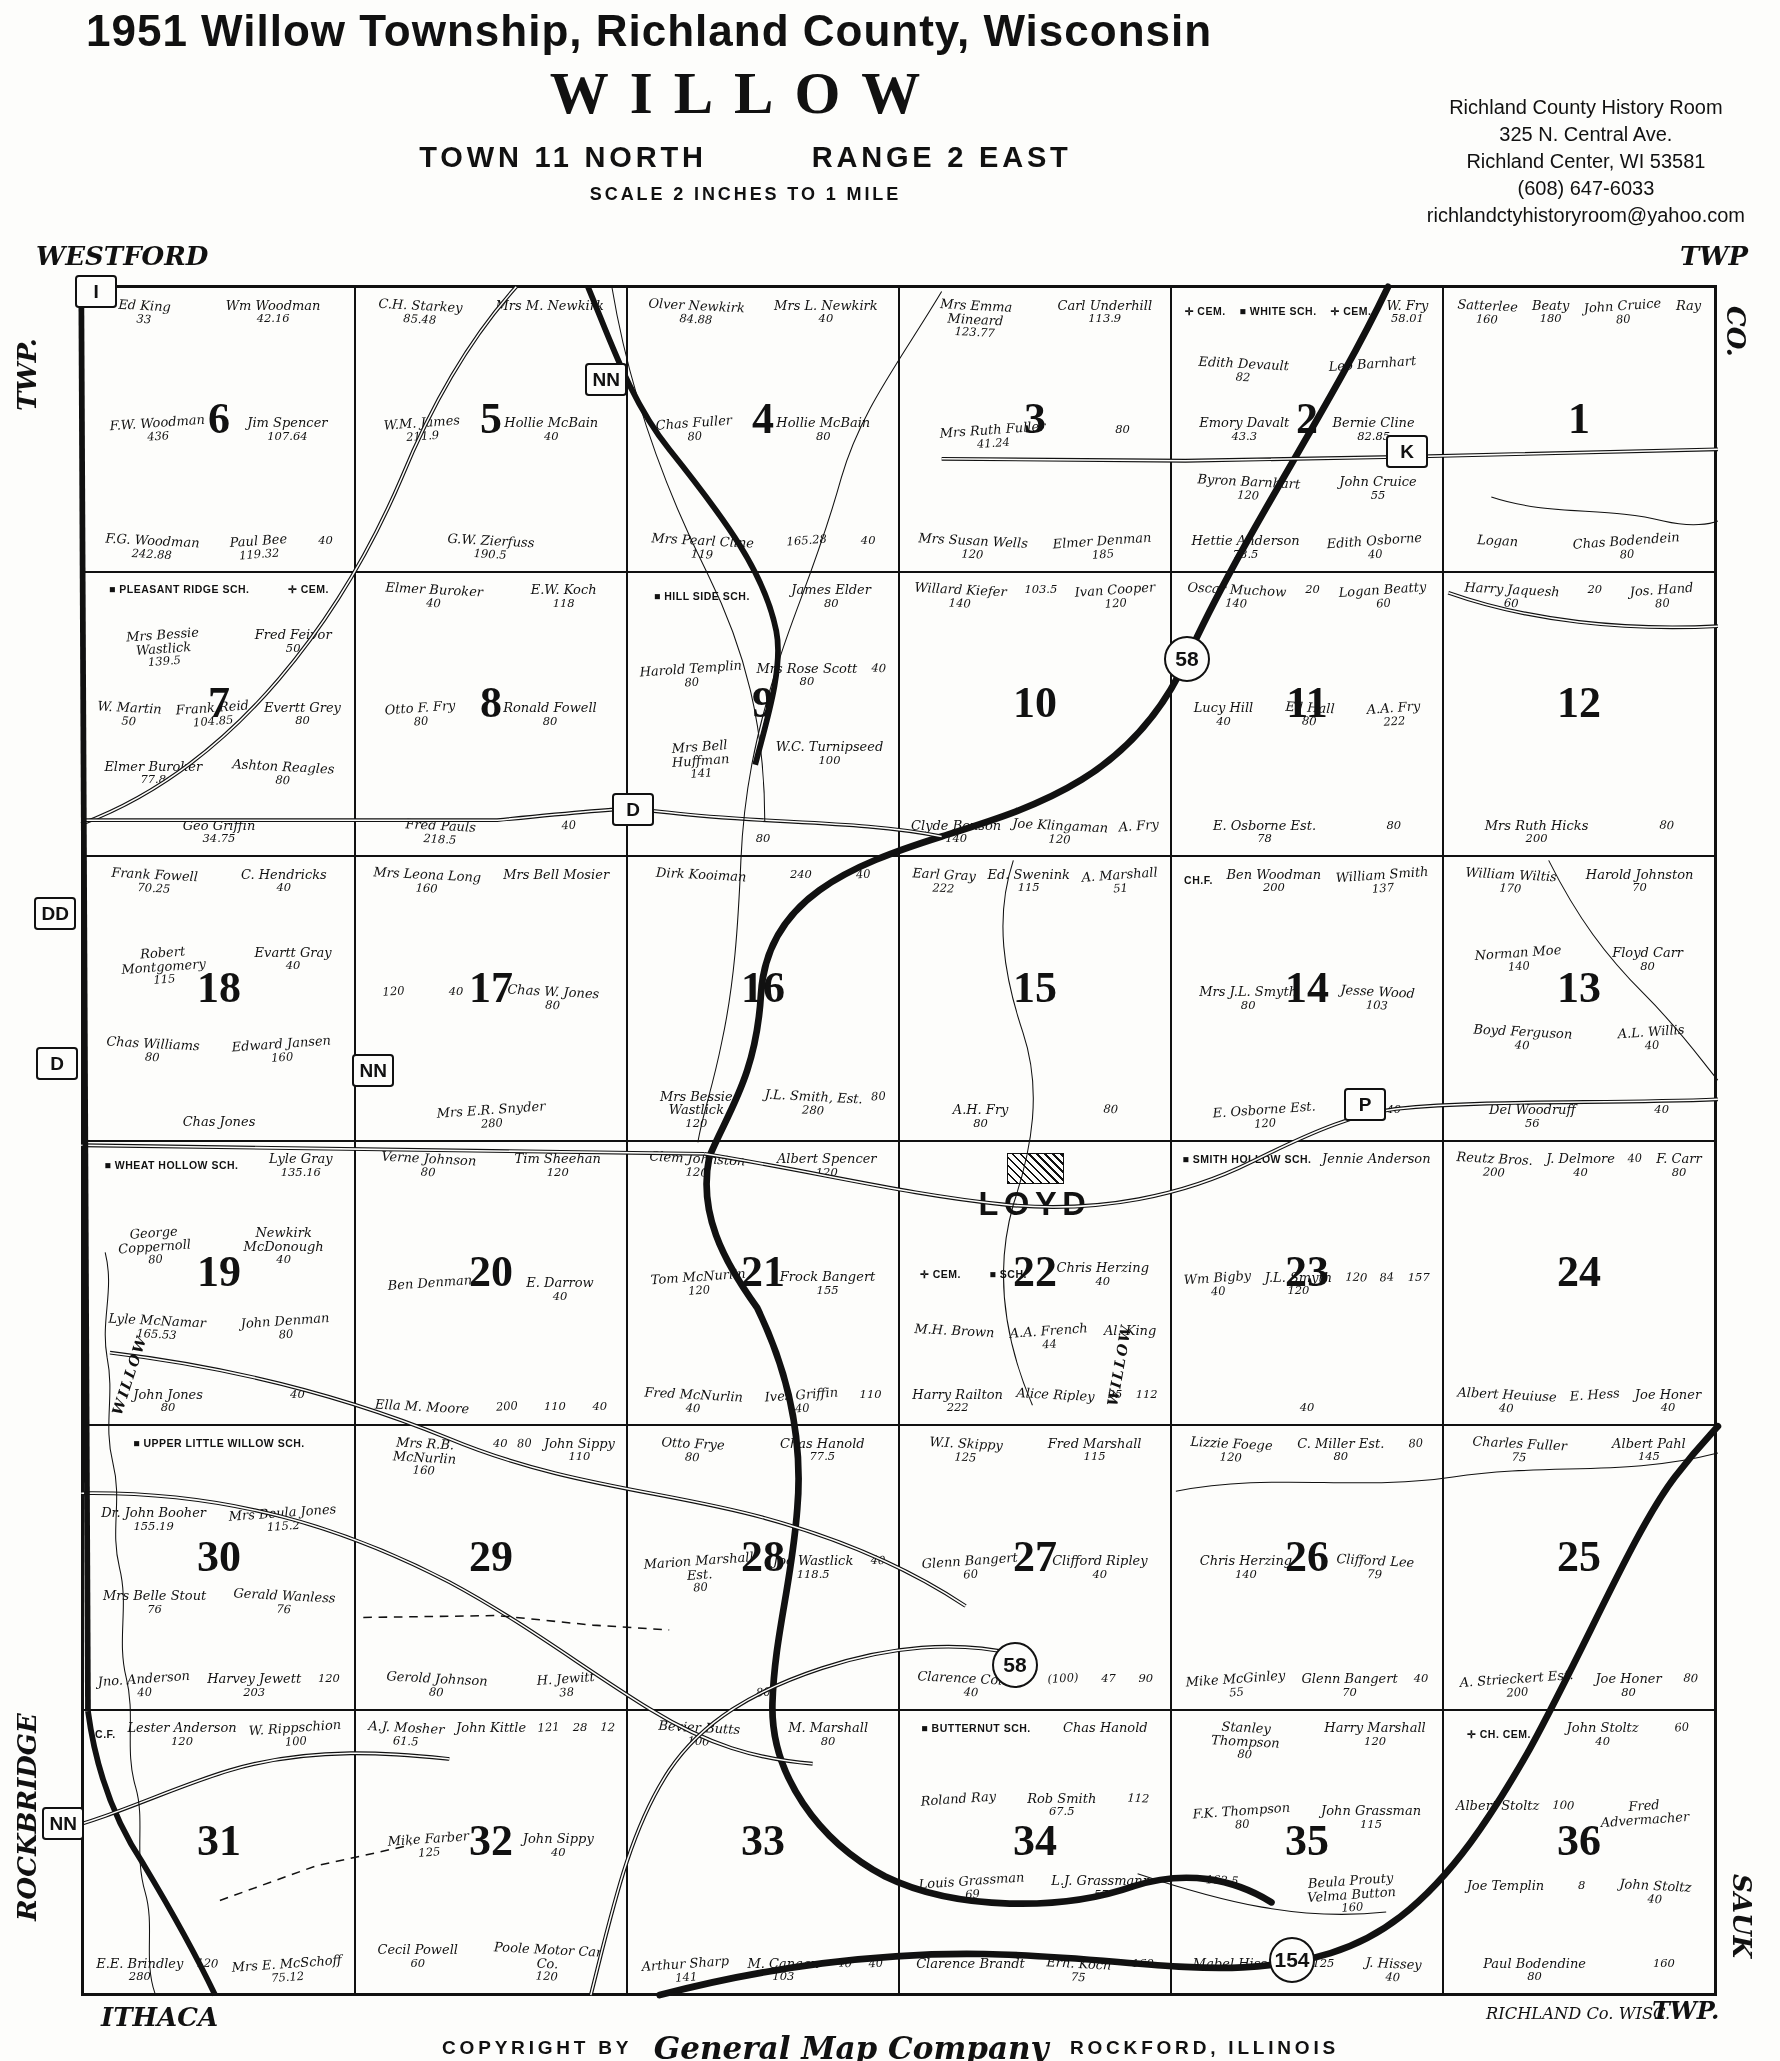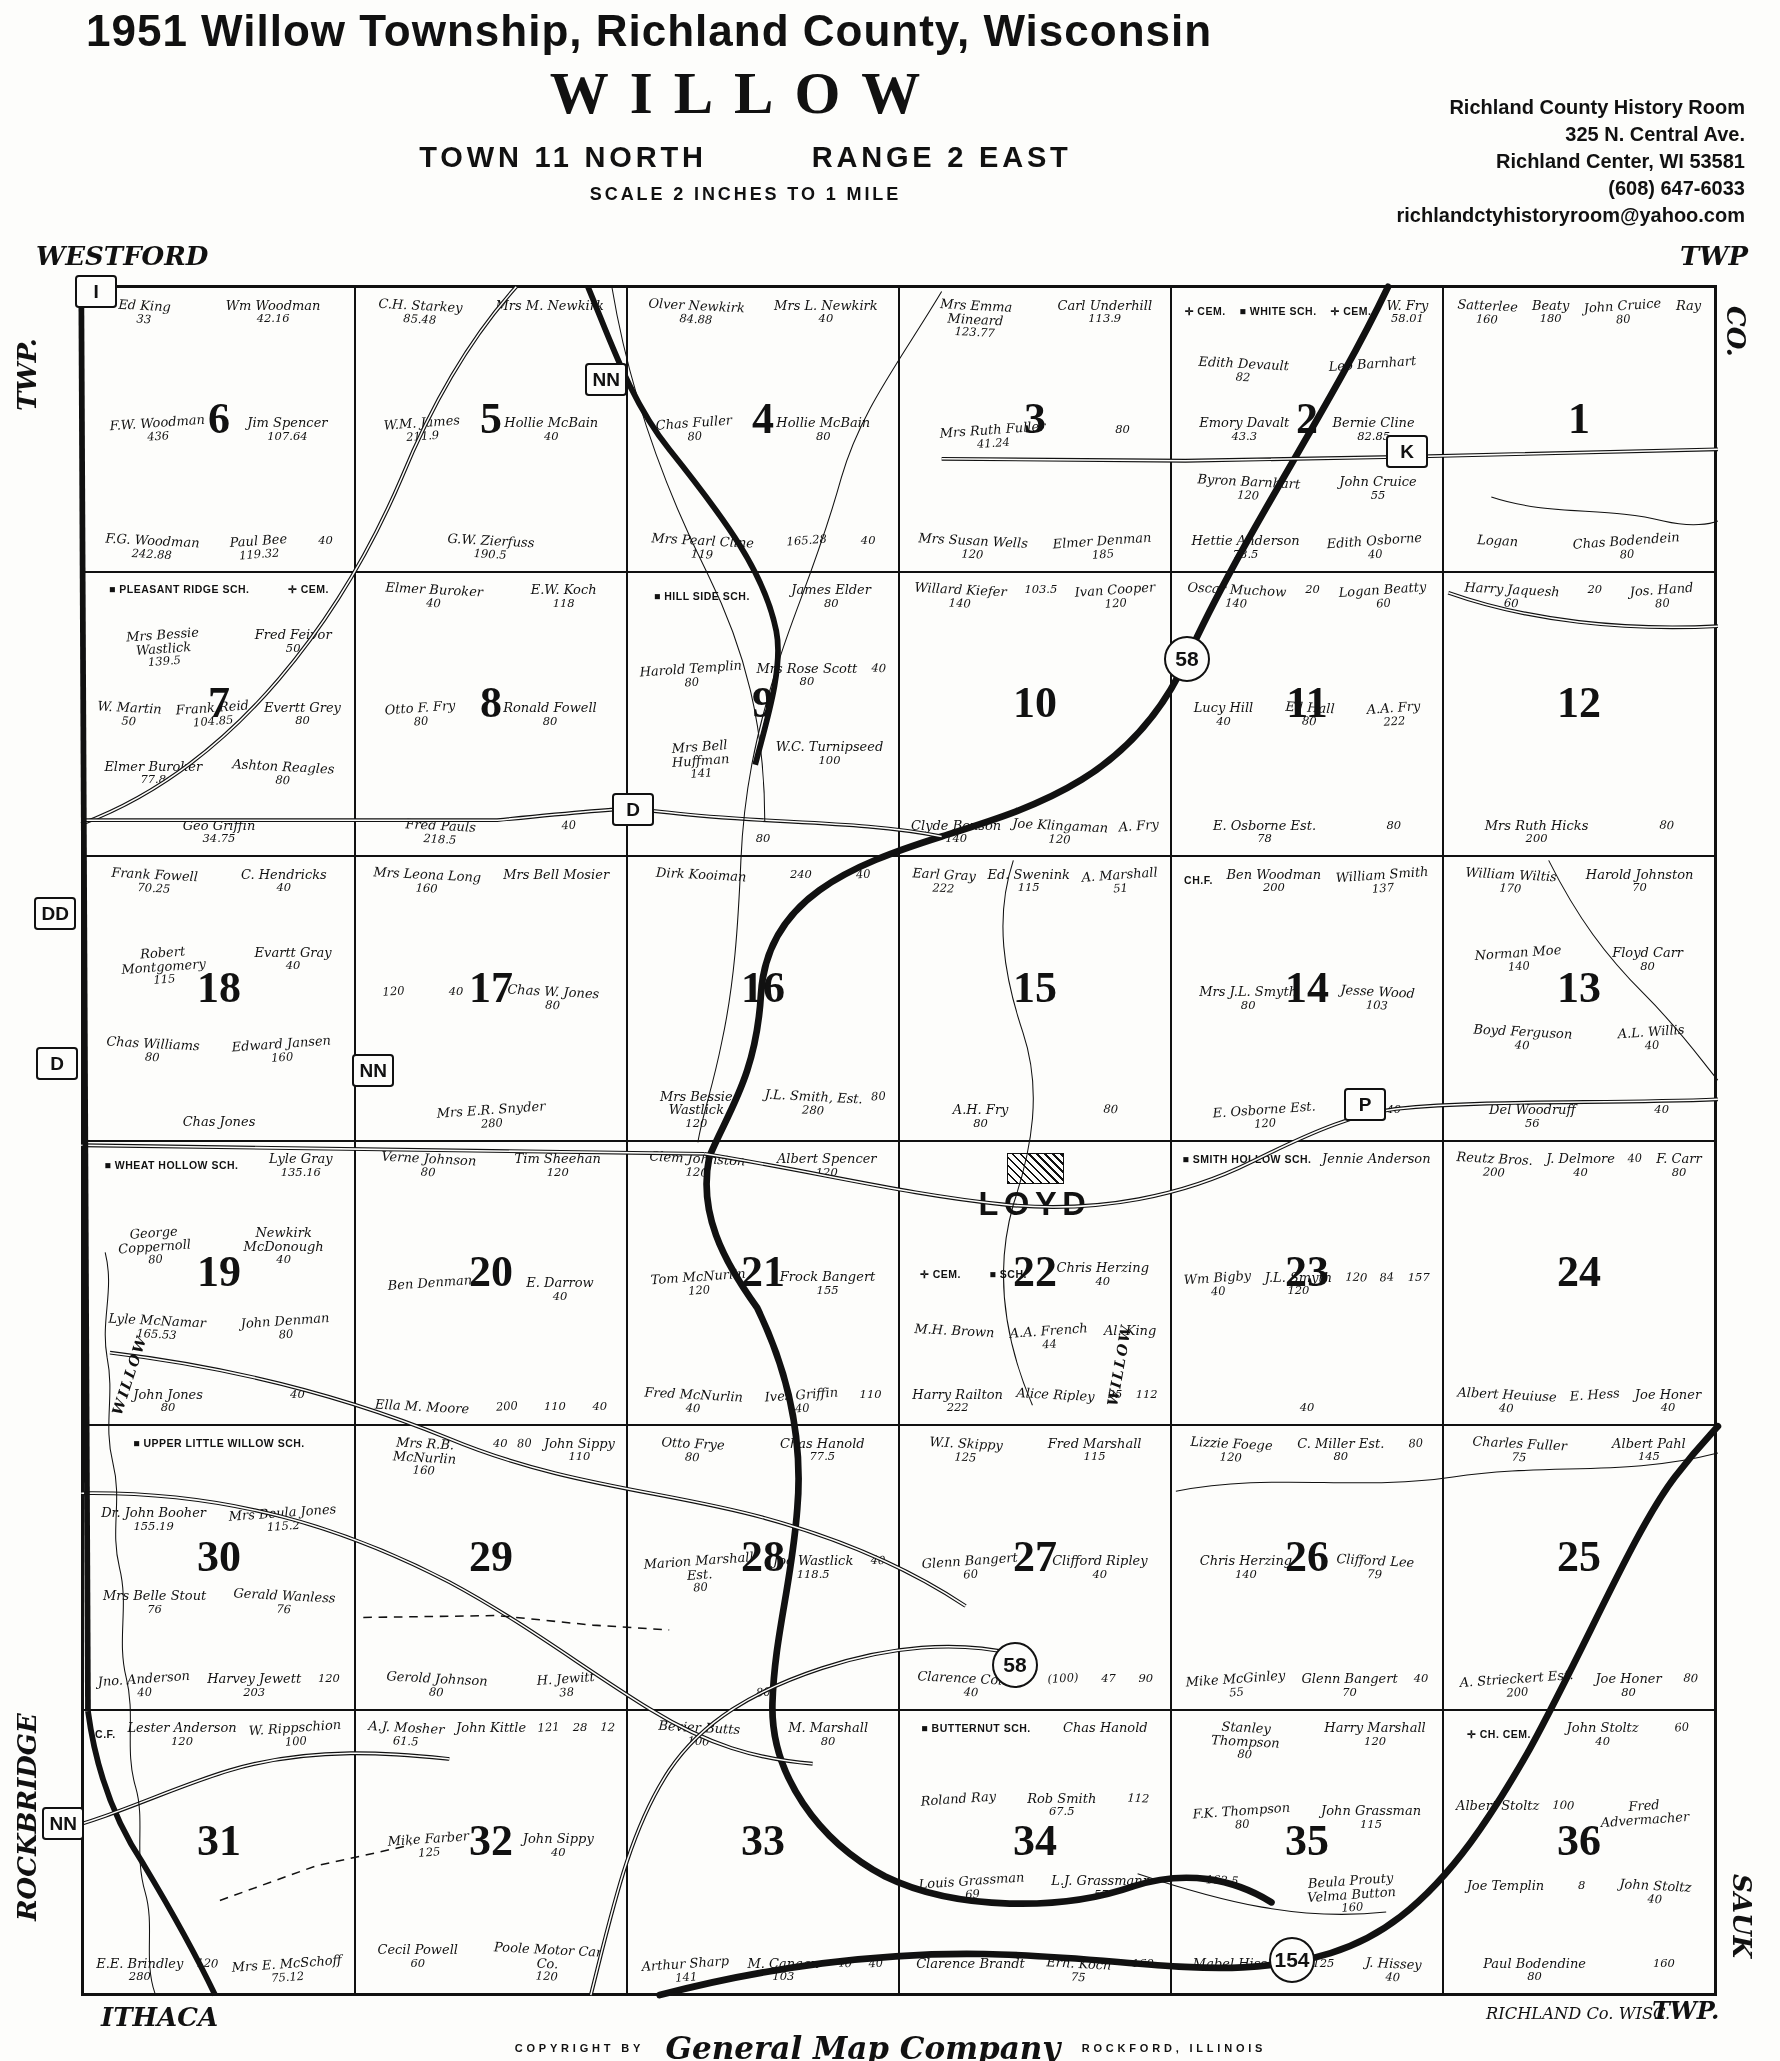--- a/index.html
+++ b/index.html
@@ -4,21 +4,21 @@
 <style>
   html,body{margin:0;padding:0;background:#fff;}
   body{width:1781px;height:2062px;position:relative;font-family:"Liberation Sans",sans-serif;color:#111;}
   .sheet{position:absolute;inset:0;background:#fdfdfb;overflow:hidden;}
 
   
   .title1{position:absolute;left:86px;top:5.7px;font-size:44px;font-weight:bold;letter-spacing:1px;white-space:nowrap;}
   .title2{position:absolute;left:478px;top:59px;width:535px;text-align:center;font-family:"Liberation Serif",serif;font-size:59px;font-weight:bold;letter-spacing:21px;}
   .townrange{position:absolute;left:363px;top:141px;width:765px;display:flex;justify-content:center;gap:105px;font-size:29px;font-weight:bold;letter-spacing:3.8px;align-items:flex-end;}
   .scale{position:absolute;left:363px;top:184px;width:765px;text-align:center;font-size:18px;font-weight:bold;letter-spacing:2.9px;}
-  .contact{position:absolute;right:36px;top:94px;text-align:right;font-size:20px;font-weight:bold;line-height:1.35;}
+  .contact{position:absolute;right:36px;top:94px;text-align:center;font-size:20px;font-weight:normal;line-height:1.35;}
 
   
   .map-frame{position:absolute;left:81px;top:285px;width:1636px;height:1711px;border:2.9px solid #111;box-sizing:border-box;}
   #map-grid{position:absolute;inset:0;display:grid;grid-template-columns:repeat(6,1fr);grid-template-rows:repeat(6,1fr);}
   .sec{position:relative;border:1px solid #111;box-sizing:border-box;overflow:hidden;}
   .sec-num{position:absolute;left:50%;top:46%;transform:translate(-50%,-50%);font-family:"Liberation Serif",serif;font-size:44px;font-weight:bold;z-index:2;pointer-events:none;}
   .parcels{position:relative;height:100%;display:flex;flex-wrap:wrap;align-content:space-between;justify-content:space-around;padding:9.6px 5.7px;box-sizing:border-box;z-index:1;}
   .parcel{margin:1px 4.8px;text-align:center;font-family:"DejaVu Serif",serif;font-style:italic;font-size:13px;line-height:1.05;max-width:115px;}
   .parcel .acres{font-size:11.5px;}
   .parcel:nth-child(3n){transform:rotate(-4deg);}
@@ -46,21 +46,21 @@
   .edge{position:absolute;font-family:"DejaVu Serif",serif;font-style:italic;font-weight:bold;z-index:4;white-space:nowrap;}
   .e-big{font-size:26px;}
   .e-rot-l{transform:rotate(-90deg);transform-origin:left top;}
   .e-rot-r{transform:rotate(90deg);transform-origin:left top;}
   .creek-label{position:absolute;font-family:"DejaVu Serif",serif;font-style:italic;font-size:14.3px;font-weight:bold;z-index:4;letter-spacing:1.9px;}
 
   
   .corner-note{position:absolute;left:1486px;top:2004px;font-family:"DejaVu Serif",serif;font-style:italic;font-size:16.3px;z-index:4;}
   .corner-twp{position:absolute;left:1652px;top:1996px;font-family:"DejaVu Serif",serif;font-style:italic;font-weight:bold;font-size:24px;z-index:4;}
   .footer{position:absolute;left:0;top:2015px;width:100%;text-align:center;z-index:4;}
-  .footer .cp{font-size:11px;font-weight:bold;letter-spacing:3.8px;display:inline-block;vertical-align:middle;text-align:center;}
+  .footer .cp{font-size:19px;font-weight:bold;letter-spacing:3.8px;display:inline-block;vertical-align:middle;text-align:center;}
   .footer .co{font-family:"DejaVu Serif",serif;font-style:italic;font-weight:bold;font-size:31px;display:inline-block;vertical-align:middle;margin:15px 17px;}
 </style>
 </head>
 <body>
 
 <div class="sheet">
 
   <div class="title1">1951 Willow Township, Richland County, Wisconsin</div>
   <div class="title2">WILLOW</div>
   <div class="townrange">

